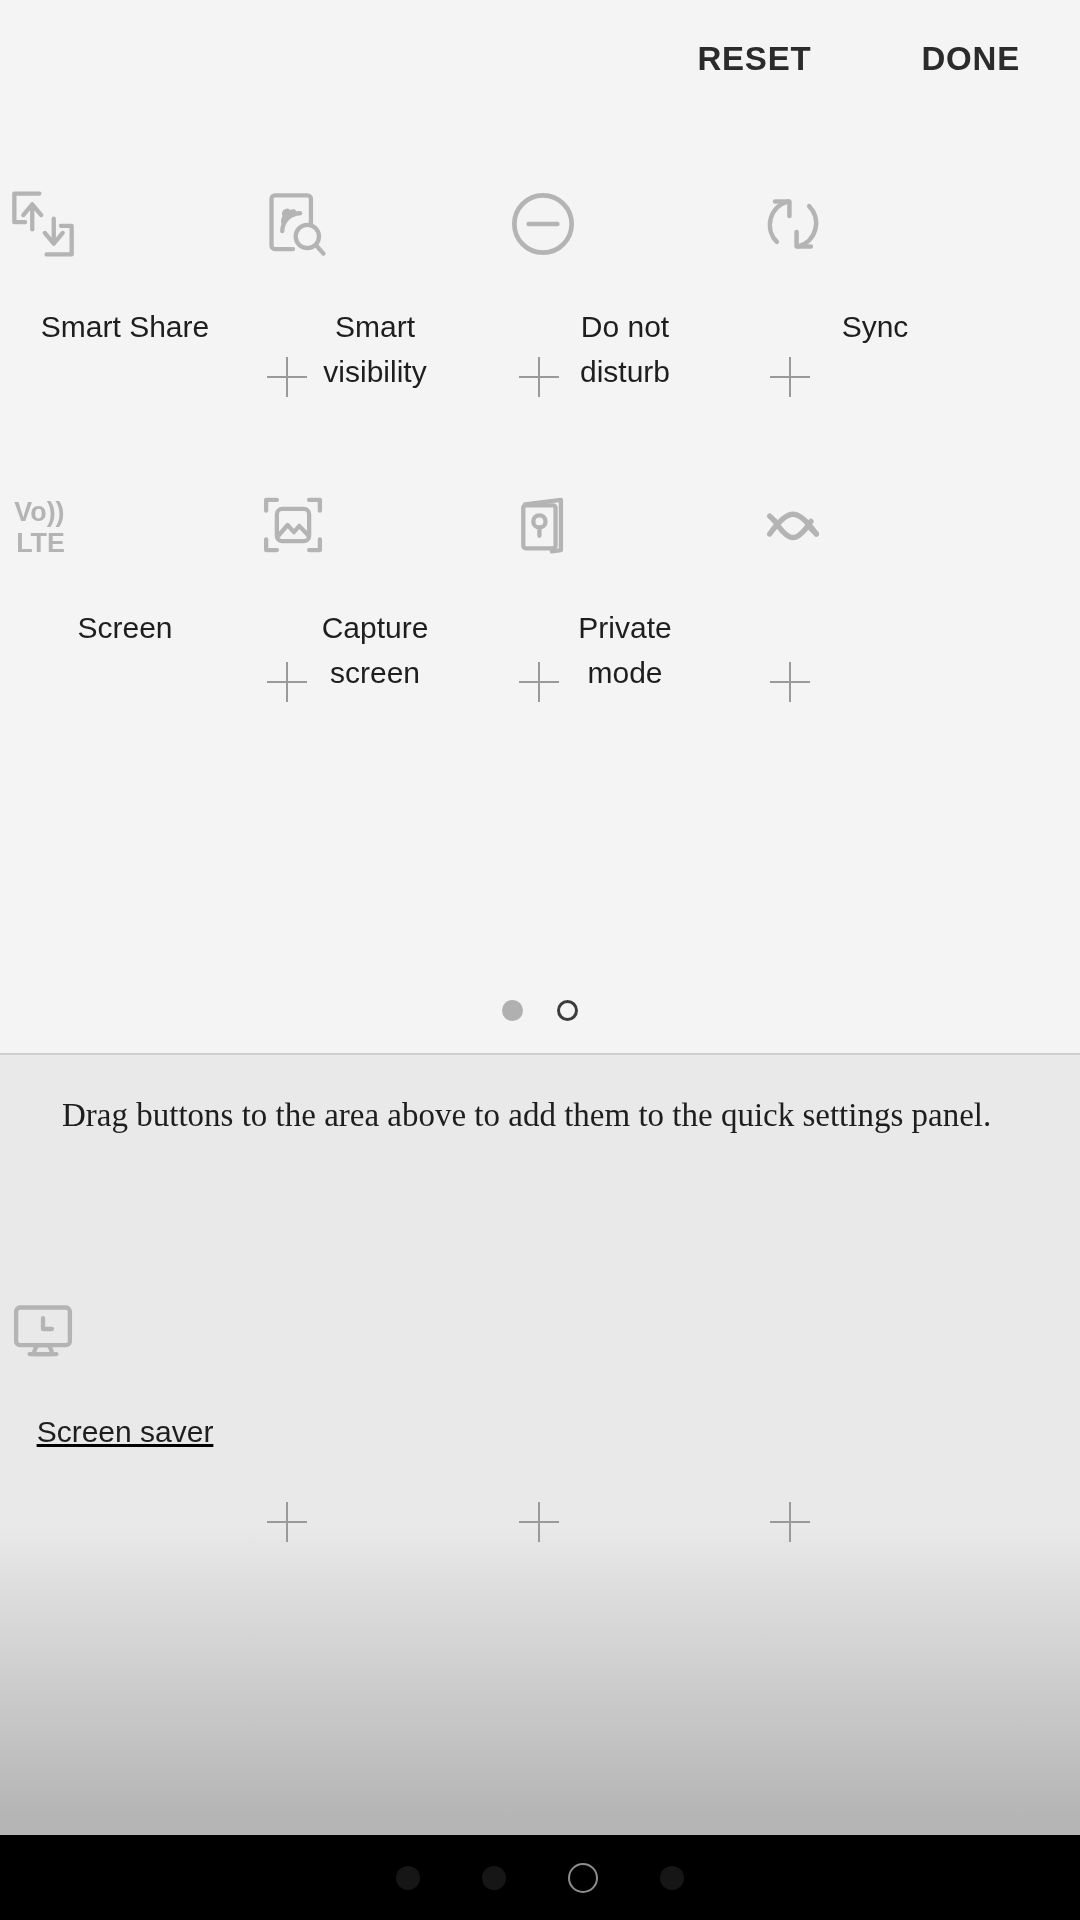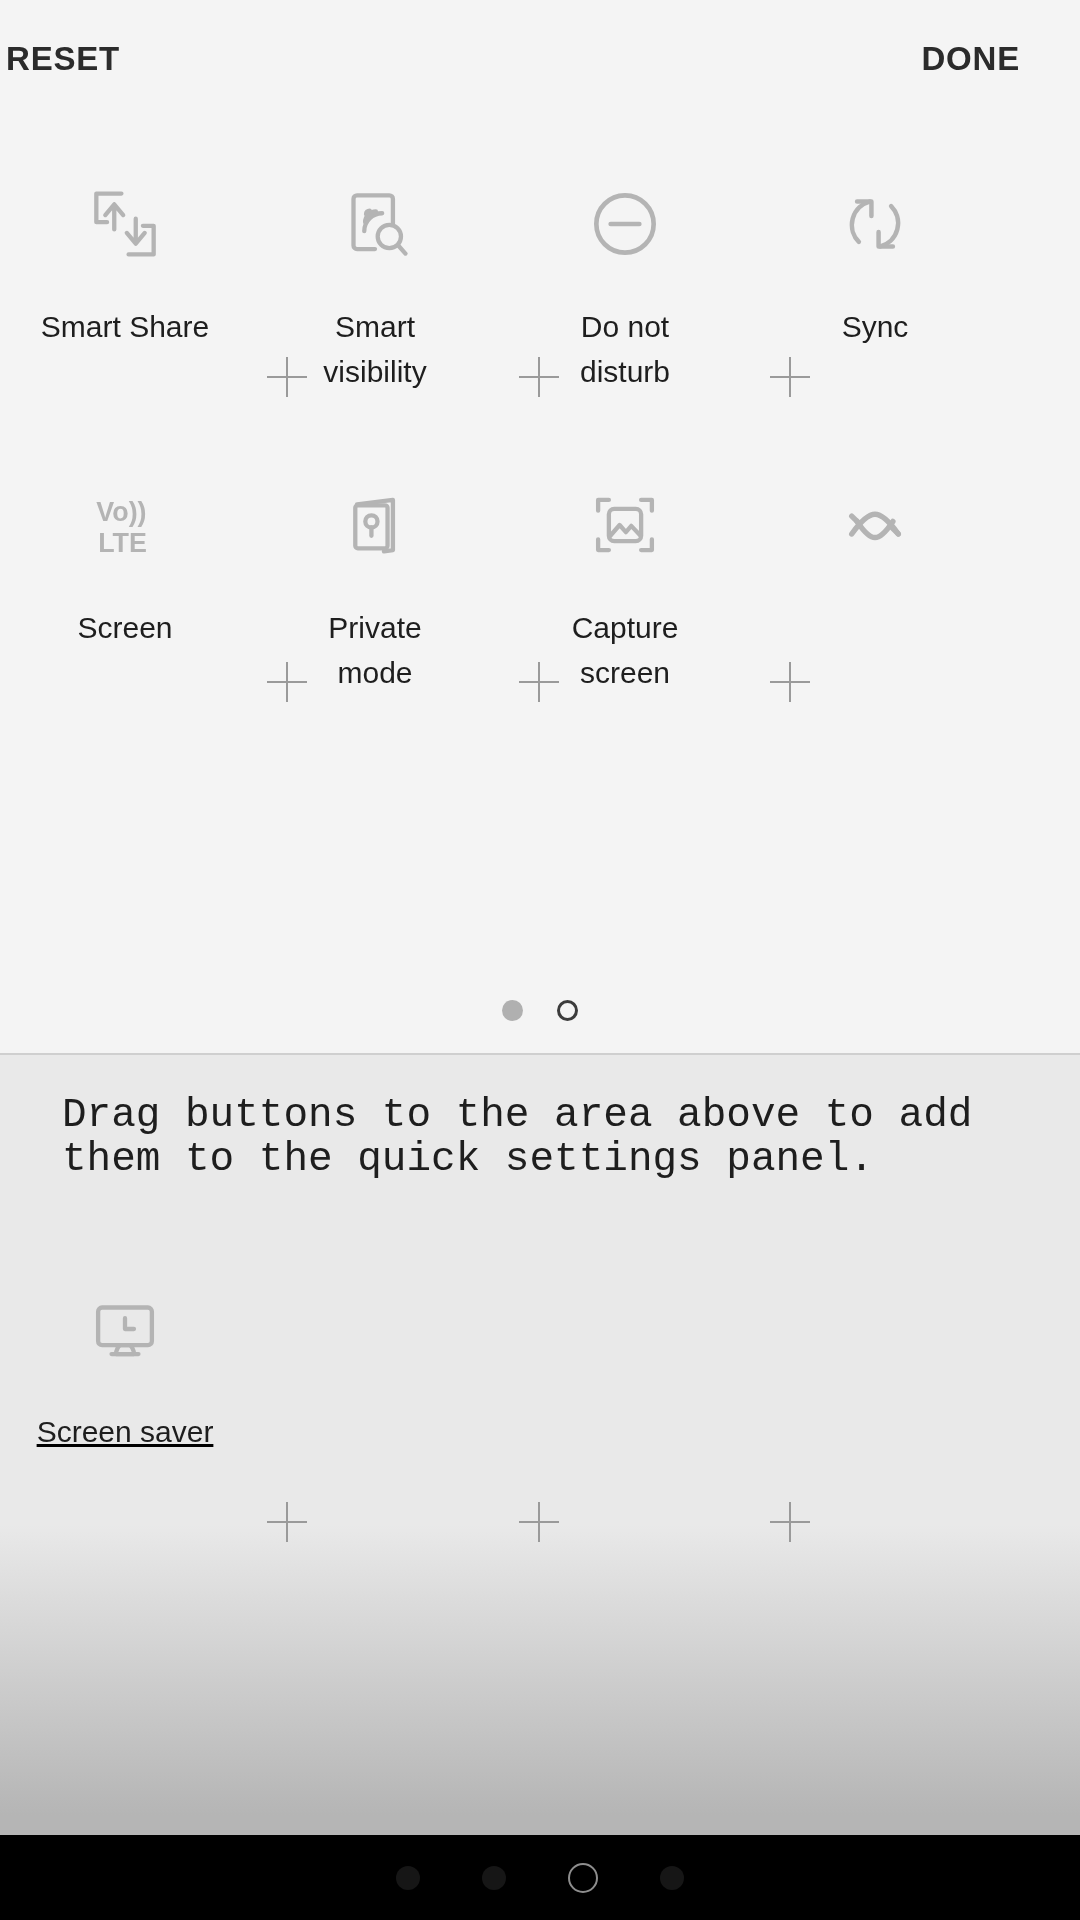--- a/index.html
+++ b/index.html
@@ -24,21 +24,21 @@
     height: 1053px;
     background: #f4f4f4;
   }
 
   #action-bar {
     position: absolute;
     left: 0; top: 0;
     width: 1080px;
     height: 118px;
     display: flex;
-    justify-content: space-between;
+    justify-content: flex-end;
     align-items: center;
     padding-right: 54px;
   }
   .action-btn {
     font-size: 33px;
     font-weight: bold;
     letter-spacing: 0.8px;
     color: #2b2b2b;
     background: none;
     border: none;
@@ -65,21 +65,20 @@
     position: relative;
     display: flex;
     flex-direction: column;
     align-items: center;
   }
   .tile-icon {
     height: 112px;
     width: 100%;
     display: flex;
     align-items: center;
-    justify-content: center;
     margin-top: 48px;
   }
   .tile-icon svg { display: block; }
   .tile-label {
     margin-top: 24px;
     width: 230px;
     text-align: center;
     font-size: 30px;
     line-height: 45px;
     color: #1e1e1e;
@@ -143,24 +142,24 @@
     width: 1080px;
     height: 780px;
     background: linear-gradient(to bottom,
                 #e9e9e9 0px, #e9e9e9 470px, #b5b5b5 760px, #b5b5b5 780px);
   }
 
   #tray-instruction {
     position: absolute;
     left: 62px; top: 38px;
     width: 960px;
-    font-size: 41px;
+    font-size: 33px;
     line-height: 44px;
     color: #1e1e1e;
-    font-family: Liberation Mono, monospace;
+    font-family: Liberation Serif, serif;
   }
 
   #tray-grid {
     position: absolute;
     left: 0; top: 170px;
     width: 1080px;
     display: flex;
     text-decoration: underline;
   }
   .tray-tile {
@@ -279,51 +278,51 @@
           <text x="8" y="22" font-family="Liberation Sans, sans-serif" font-size="15" font-weight="bold" fill="#b4b4b4">Vo))</text>
           <text x="9" y="39" font-family="Liberation Sans, sans-serif" font-size="15" font-weight="bold" fill="#b4b4b4">LTE</text>
         </svg>
       </div>
       <div class="tile-label">Screen</div>
     </div>
 
     <div class="tile">
       <div class="tile-icon">
         <svg width="86" height="86" viewBox="0 0 48 48" fill="none" stroke="#b4b4b4" stroke-width="2.4" stroke-linecap="round" stroke-linejoin="round">
-          <path d="M14 12.5l20-2.5v28l-5 .7"></path>
-          <rect x="13" y="13" width="18" height="24" rx="1.4"></rect>
-          <circle cx="22" cy="22" r="3.4"></circle>
-          <path d="M22 25.4V30"></path>
-        </svg>
-      </div>
-      <div class="tile-label">
-        <span>Private</span><br>
-        <span>mode</span>
-      </div>
-    </div>
-
-    <div class="tile">
-      <div class="tile-icon">
-        <svg width="86" height="86" viewBox="0 0 48 48" fill="none" stroke="#b4b4b4" stroke-width="2.4" stroke-linecap="round" stroke-linejoin="round">
           <path d="M9 16V10h6"></path>
           <path d="M39 16V10h-6"></path>
           <path d="M9 32v6h6"></path>
           <path d="M39 32v6h-6"></path>
           <rect x="15" y="15" width="18" height="18" rx="3"></rect>
           <path d="M15.8 30l5.2-6 3.5 4 3-3.5 5.2 5.5"></path>
         </svg>
       </div>
       <div class="tile-label">
         <span>Capture</span><br>
         <span>screen</span>
       </div>
     </div>
 
     <div class="tile">
       <div class="tile-icon">
+        <svg width="86" height="86" viewBox="0 0 48 48" fill="none" stroke="#b4b4b4" stroke-width="2.4" stroke-linecap="round" stroke-linejoin="round">
+          <path d="M14 12.5l20-2.5v28l-5 .7"></path>
+          <rect x="13" y="13" width="18" height="24" rx="1.4"></rect>
+          <circle cx="22" cy="22" r="3.4"></circle>
+          <path d="M22 25.4V30"></path>
+        </svg>
+      </div>
+      <div class="tile-label">
+        <span>Private</span><br>
+        <span>mode</span>
+      </div>
+    </div>
+
+    <div class="tile">
+      <div class="tile-icon">
         <svg width="86" height="86" viewBox="0 0 48 48" fill="none" stroke="#b4b4b4" stroke-width="3" stroke-linecap="round" stroke-linejoin="round">
           <path d="M11 19l4 4"></path>
           <path d="M37 29l-4-4"></path>
           <path d="M11 29c5-7 9-11 13-11s8 4 13 11"></path>
           <path d="M14 22c4 6 7 9 10 9s6-3 10-9"></path>
         </svg>
       </div>
     </div>
 
   </div>

